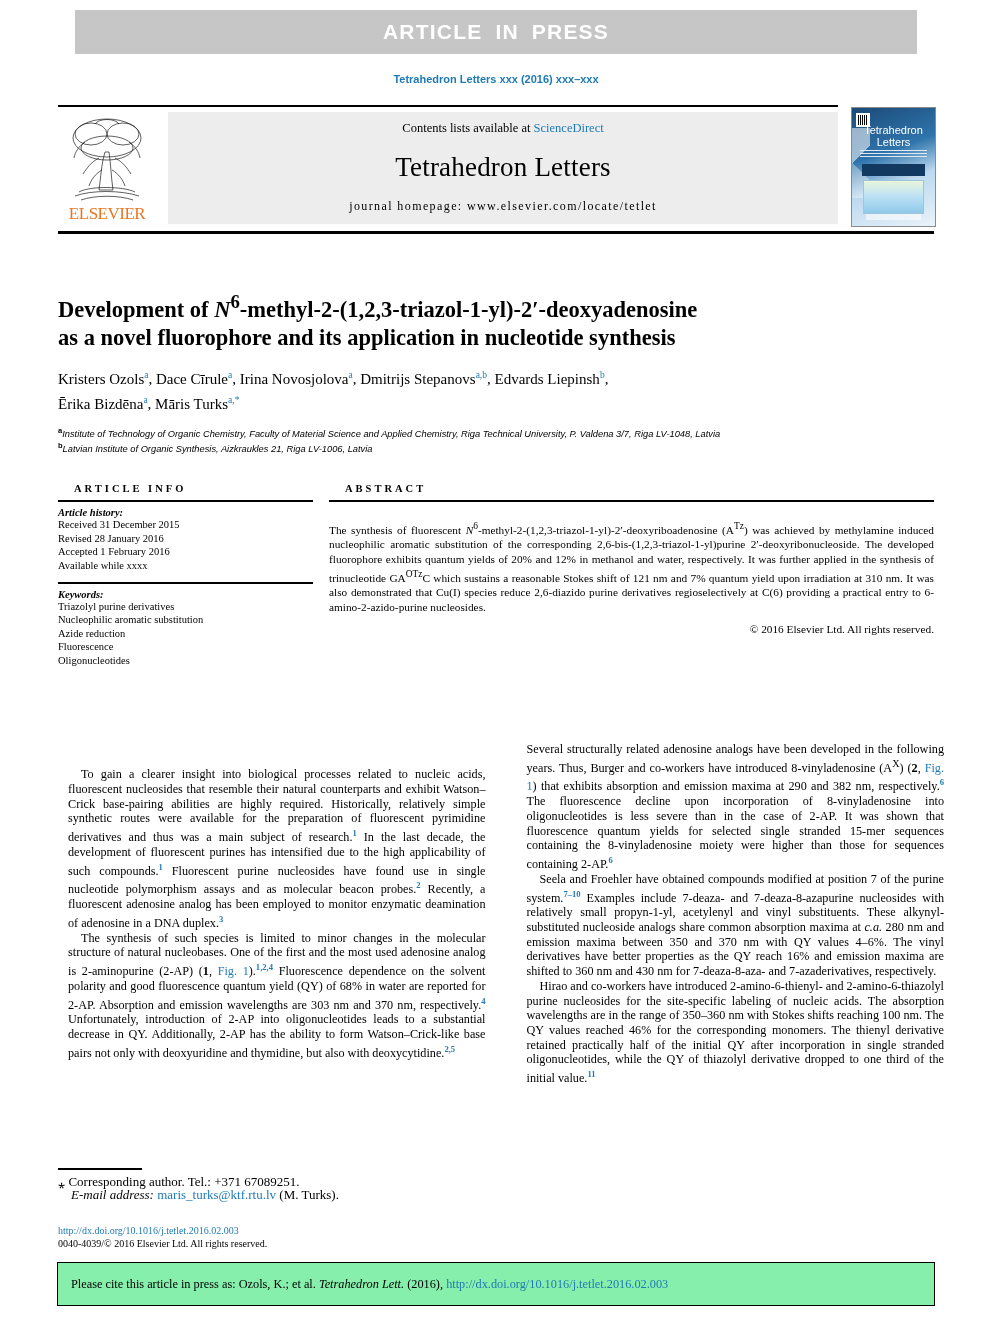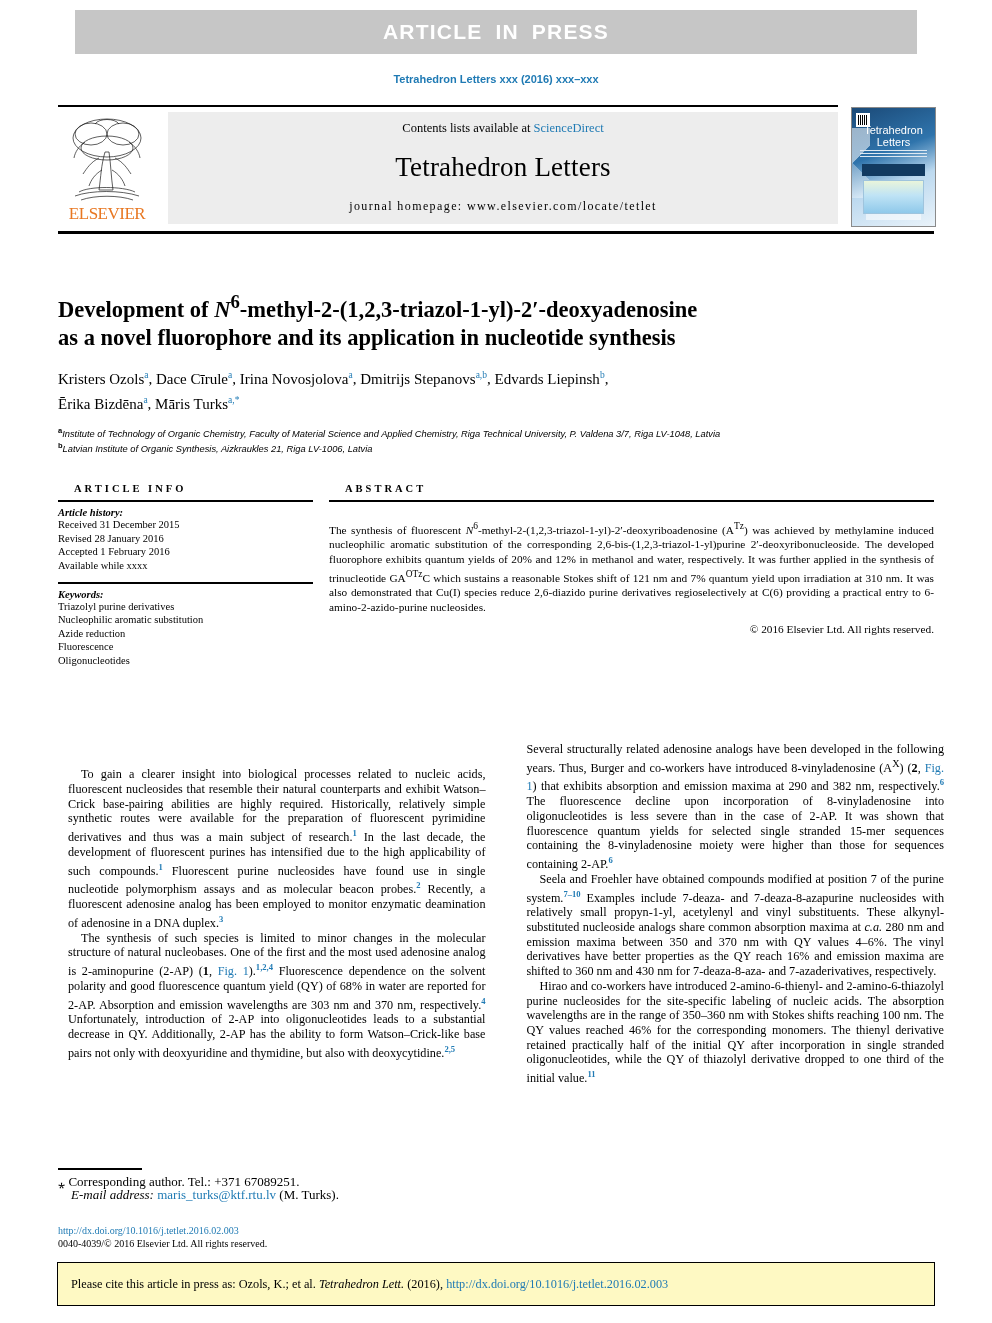--- a/index.html
+++ b/index.html
@@ -311,21 +311,21 @@
     line-height: 13px;
   }
 
   
   .cite-box {
     position: absolute;
     left: 57px;
     top: 1262px;
     width: 878px;
     height: 44px;
-    background: #fef9c3;
+    background: #86efac;
     border: 1px solid #000;
     box-sizing: border-box;
     display: flex;
     align-items: center;
     padding-left: 13px;
   }
   .cite-text {
     font-family: "Liberation Serif", serif;
     font-size: 12.3px;
   }

